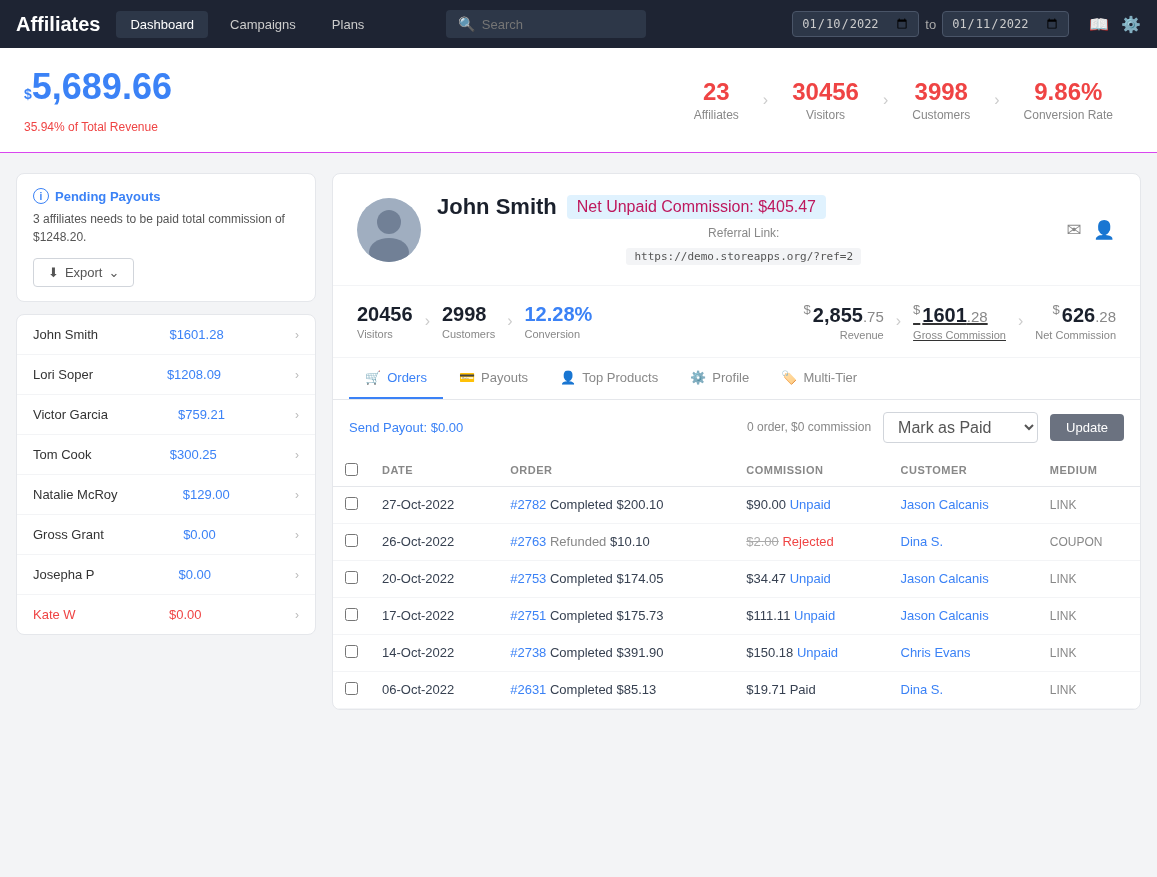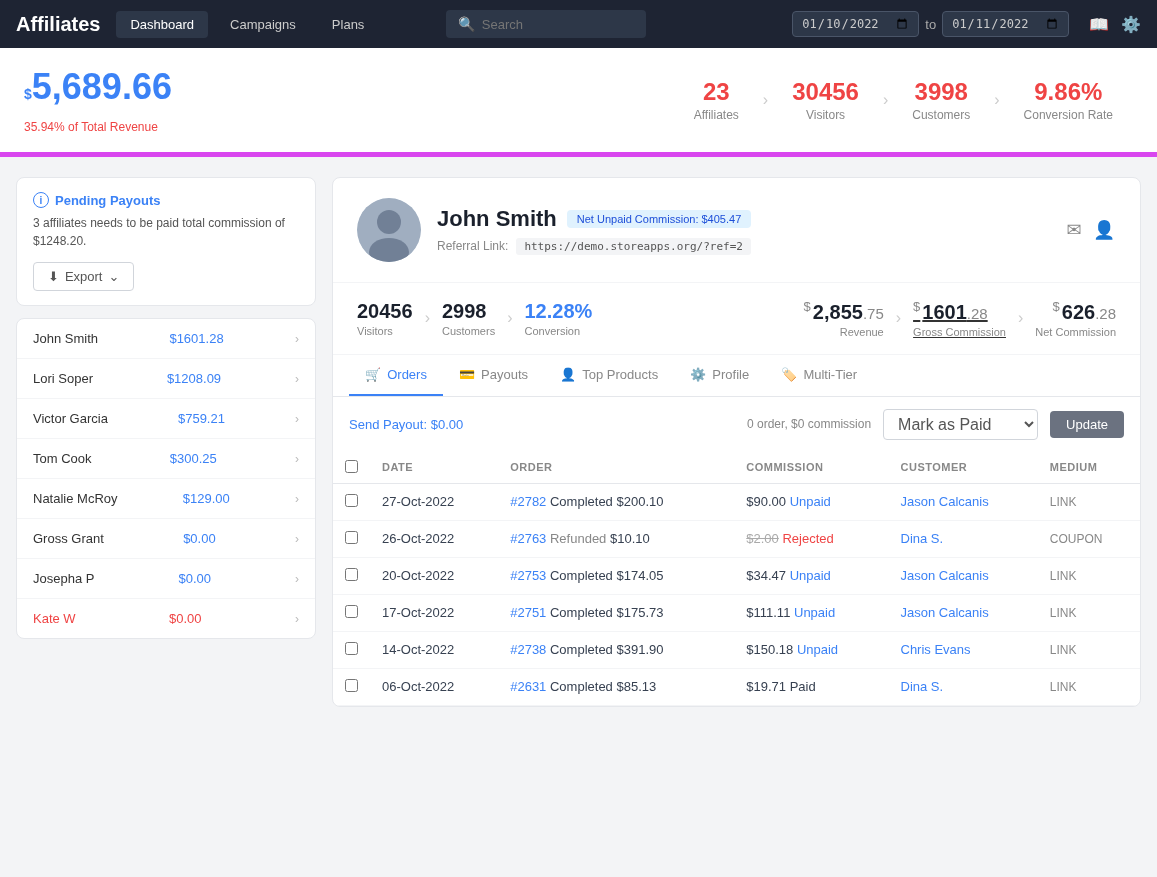--- a/index.html
+++ b/index.html
@@ -12,21 +12,21 @@
     .topnav-btn.active { background: #2d3748; color: #fff; }
     .topnav-search { margin-left: 60px; background: #2d3748; border: none; border-radius: 4px; padding: 6px 12px; color: #aaa; font-size: 13px; width: 200px; display: flex; align-items: center; gap: 6px; }
     .topnav-search input { background: transparent; border: none; color: #aaa; outline: none; font-size: 13px; width: 140px; }
     .topnav-dates { margin-left: auto; display: flex; align-items: center; gap: 6px; }
     .topnav-dates input[type=date] { background: #2d3748; border: 1px solid #4a5568; border-radius: 4px; color: #ccc; padding: 4px 8px; font-size: 12px; }
     .topnav-dates span { color: #aaa; }
     .topnav-icons { display: flex; gap: 12px; margin-left: 12px; }
     .topnav-icon { color: #ccc; font-size: 16px; cursor: pointer; }
 
     
-    .stats-bar { background: #fff; padding: 18px 24px; display: flex; align-items: center; border-bottom: 5px solid #d946ef; }
+    .stats-bar { background: #fff; padding: 18px 24px; display: flex; align-items: center; border-bottom: 1px solid #d946ef; }
     .stats-revenue { flex: 0 0 auto; }
     .stats-revenue .dollar { color: #3b82f6; font-size: 14px; font-weight: 600; }
     .stats-revenue .amount { color: #3b82f6; font-size: 36px; font-weight: 700; }
     .stats-revenue .sub { color: #ef4444; font-size: 12px; margin-top: 12px; }
     .stats-numbers { margin-left: auto; display: flex; align-items: center; gap: 0; }
     .stat-item { display: flex; flex-direction: column; align-items: center; padding: 0 20px; }
     .stat-item .num { font-size: 24px; font-weight: 700; color: #ef4444; }
     .stat-item .label { font-size: 12px; color: #888; margin-top: 2px; }
     .stat-arrow { color: #ccc; font-size: 16px; padding: 0 4px; }
 
@@ -48,22 +48,22 @@
     .affiliate-amount.red { color: #ef4444; }
     .affiliate-arrow { color: #bbb; font-size: 12px; }
 
     
     .detail-panel { flex: 1; background: #fff; border-radius: 8px; border: 1px solid #e5e7eb; overflow: hidden; }
     .profile-header { padding: 20px 24px; display: flex; align-items: center; gap: 16px; border-bottom: 1px solid #f3f4f6; }
     .avatar { width: 64px; height: 64px; border-radius: 50%; background: #cbd5e0; overflow: hidden; display: flex; align-items: center; justify-content: center; font-size: 24px; color: #fff; flex-shrink: 0; }
     .profile-info { flex: 1; }
     .profile-name-row { display: flex; align-items: center; gap: 10px; }
     .profile-name { font-size: 22px; font-weight: 700; color: #1a202c; }
-    .commission-badge { background: #e0f2fe; color: #1d4ed8; border-radius: 4px; padding: 3px 10px; font-size: 11px; font-weight: 500; }
-    .referral-row { display: flex; align-items: center; gap: 8px; margin-top: 6px; font-size: 12px; color: #888; }
+    .commission-badge { background: #e0f2fe; color: #be185d; border-radius: 4px; padding: 3px 10px; font-size: 16px; font-weight: 500; }
+    .referral-row { display: flex; align-items: center; gap: 8px; margin-top: 6px; font-size: 12px; color: #888; flex-direction: column; }
     .referral-link { background: #f3f4f6; border-radius: 3px; padding: 2px 8px; color: #555; font-family: monospace; font-size: 11px; }
     .profile-actions { display: flex; gap: 12px; }
     .profile-action-icon { color: #888; font-size: 18px; cursor: pointer; }
 
     
     .stats-row { display: flex; align-items: center; padding: 16px 24px; border-bottom: 1px solid #f3f4f6; gap: 0; }
     .stat-col { display: flex; flex-direction: column; }
     .stat-col .big { font-size: 20px; font-weight: 700; color: #1a202c; }
     .stat-col .big sup { font-size: 14px; color: #888; font-weight: 400; margin-right: 2px; }
     .stat-col .small-label { font-size: 11px; color: #888; margin-top: 2px; }

